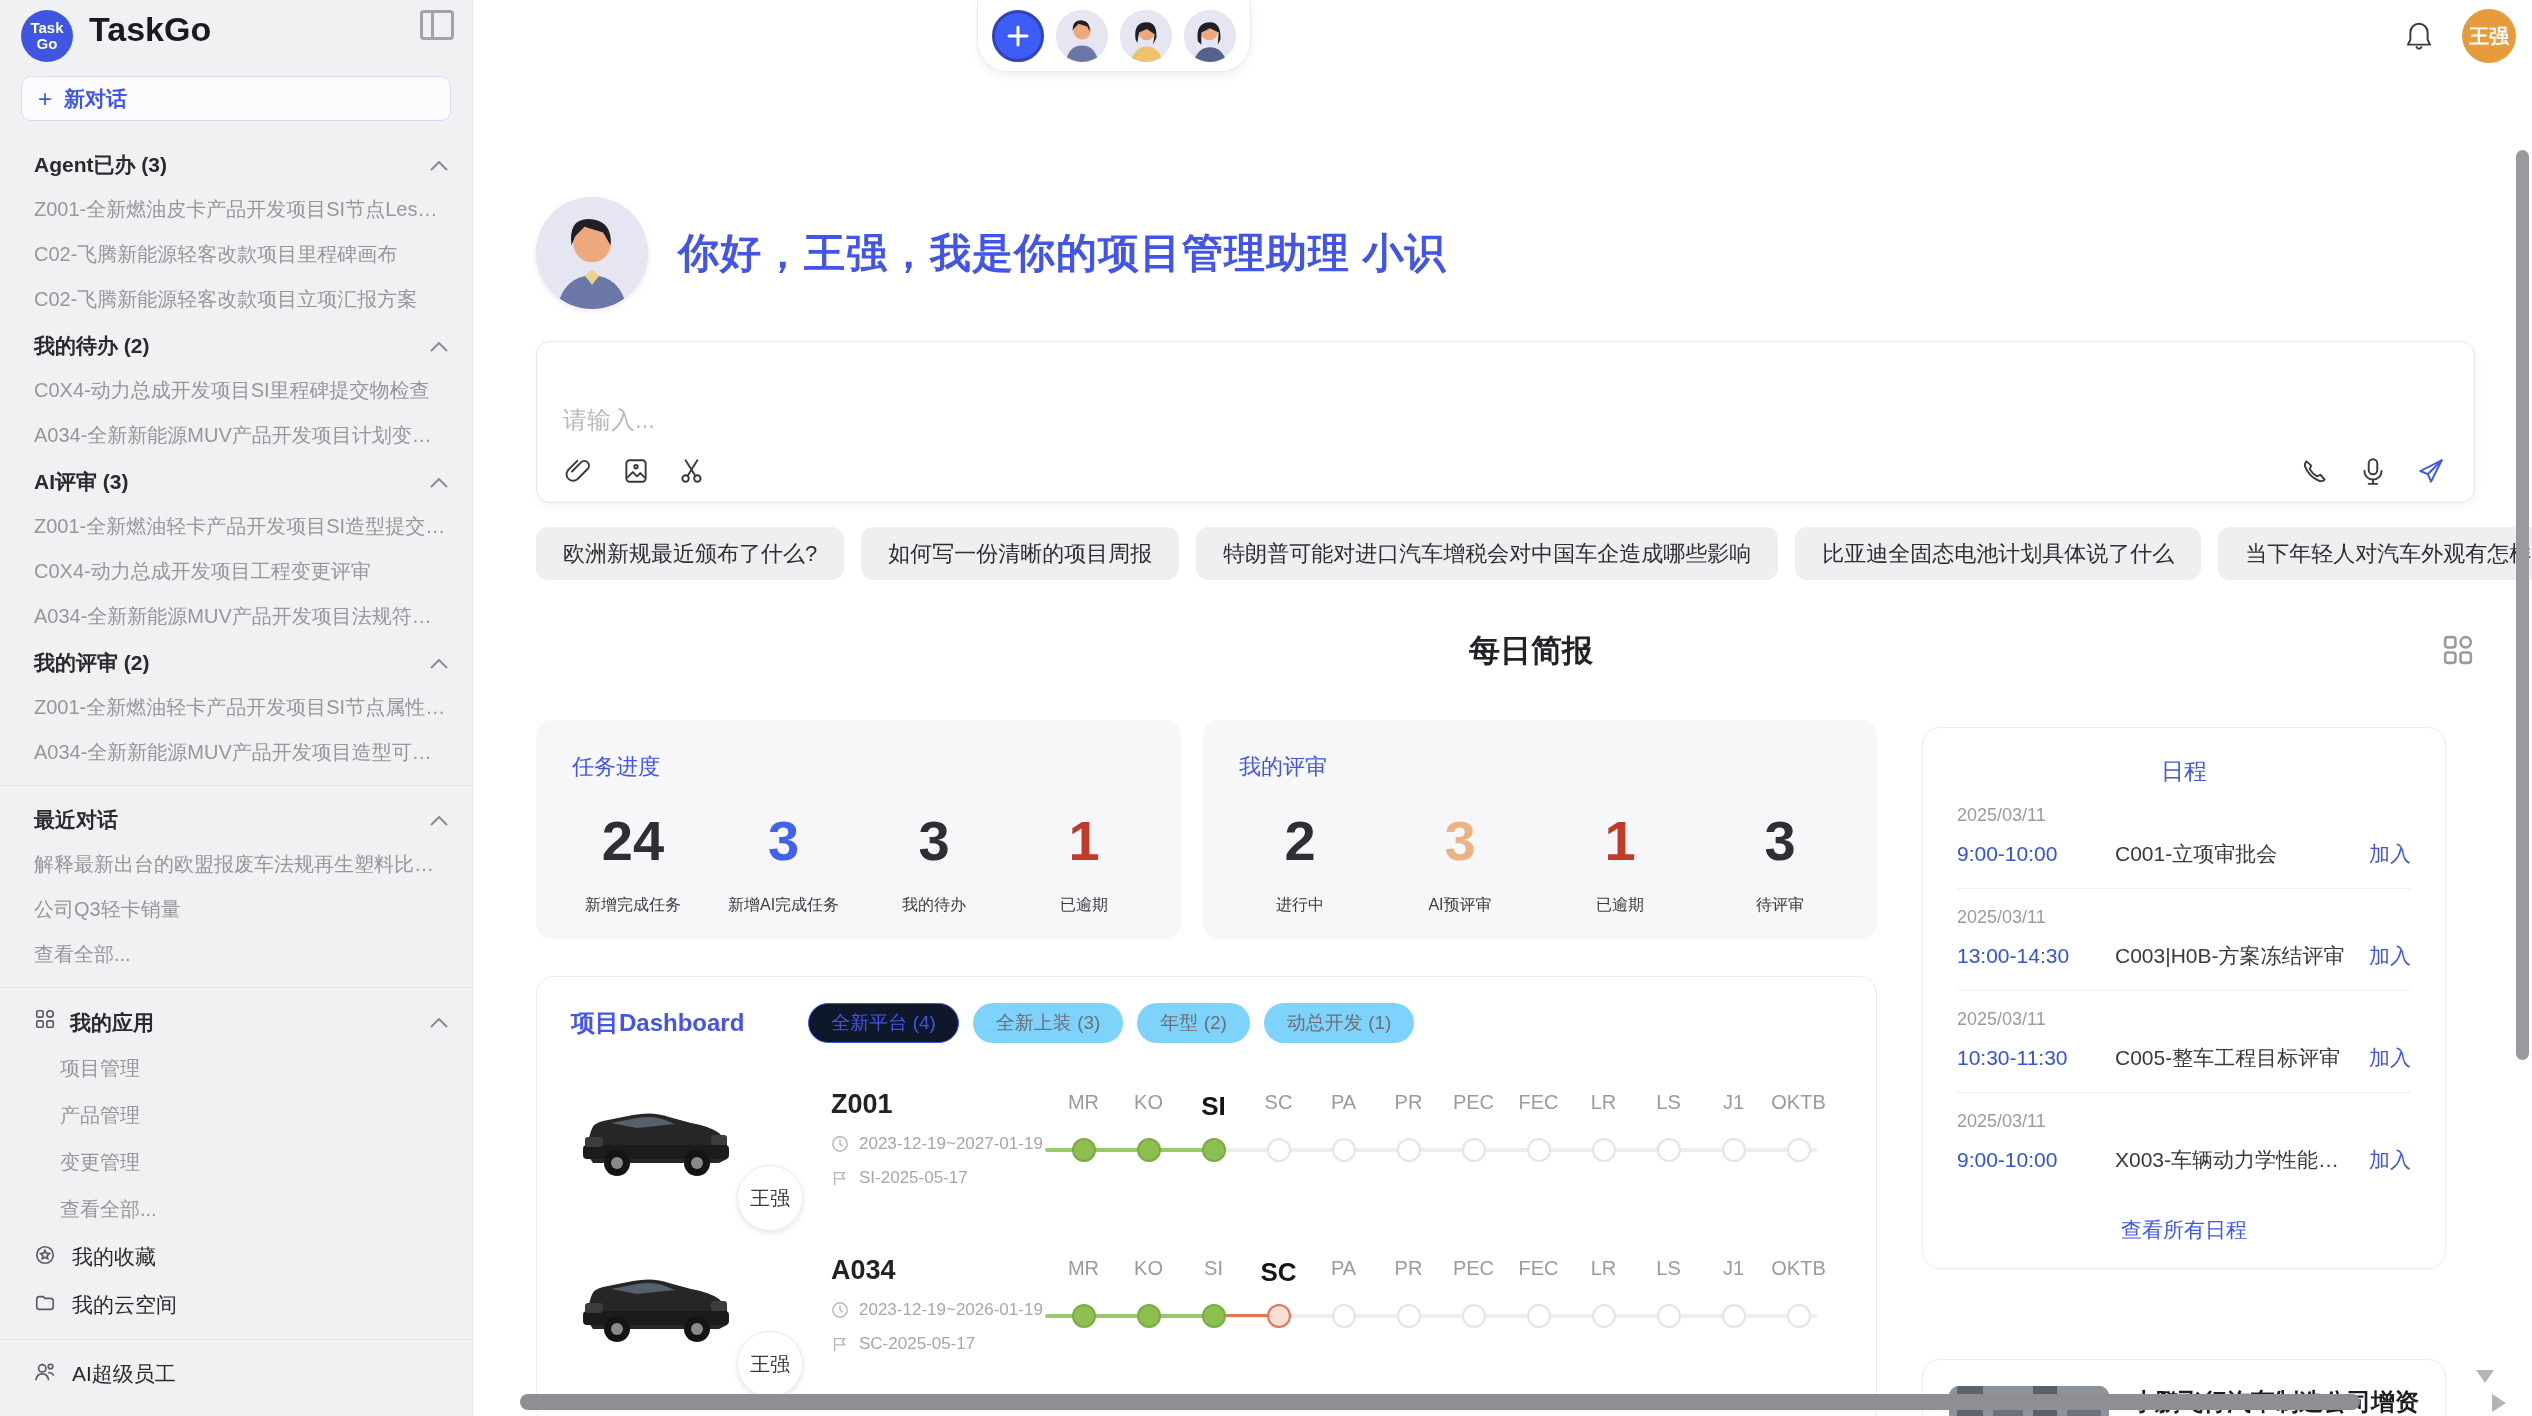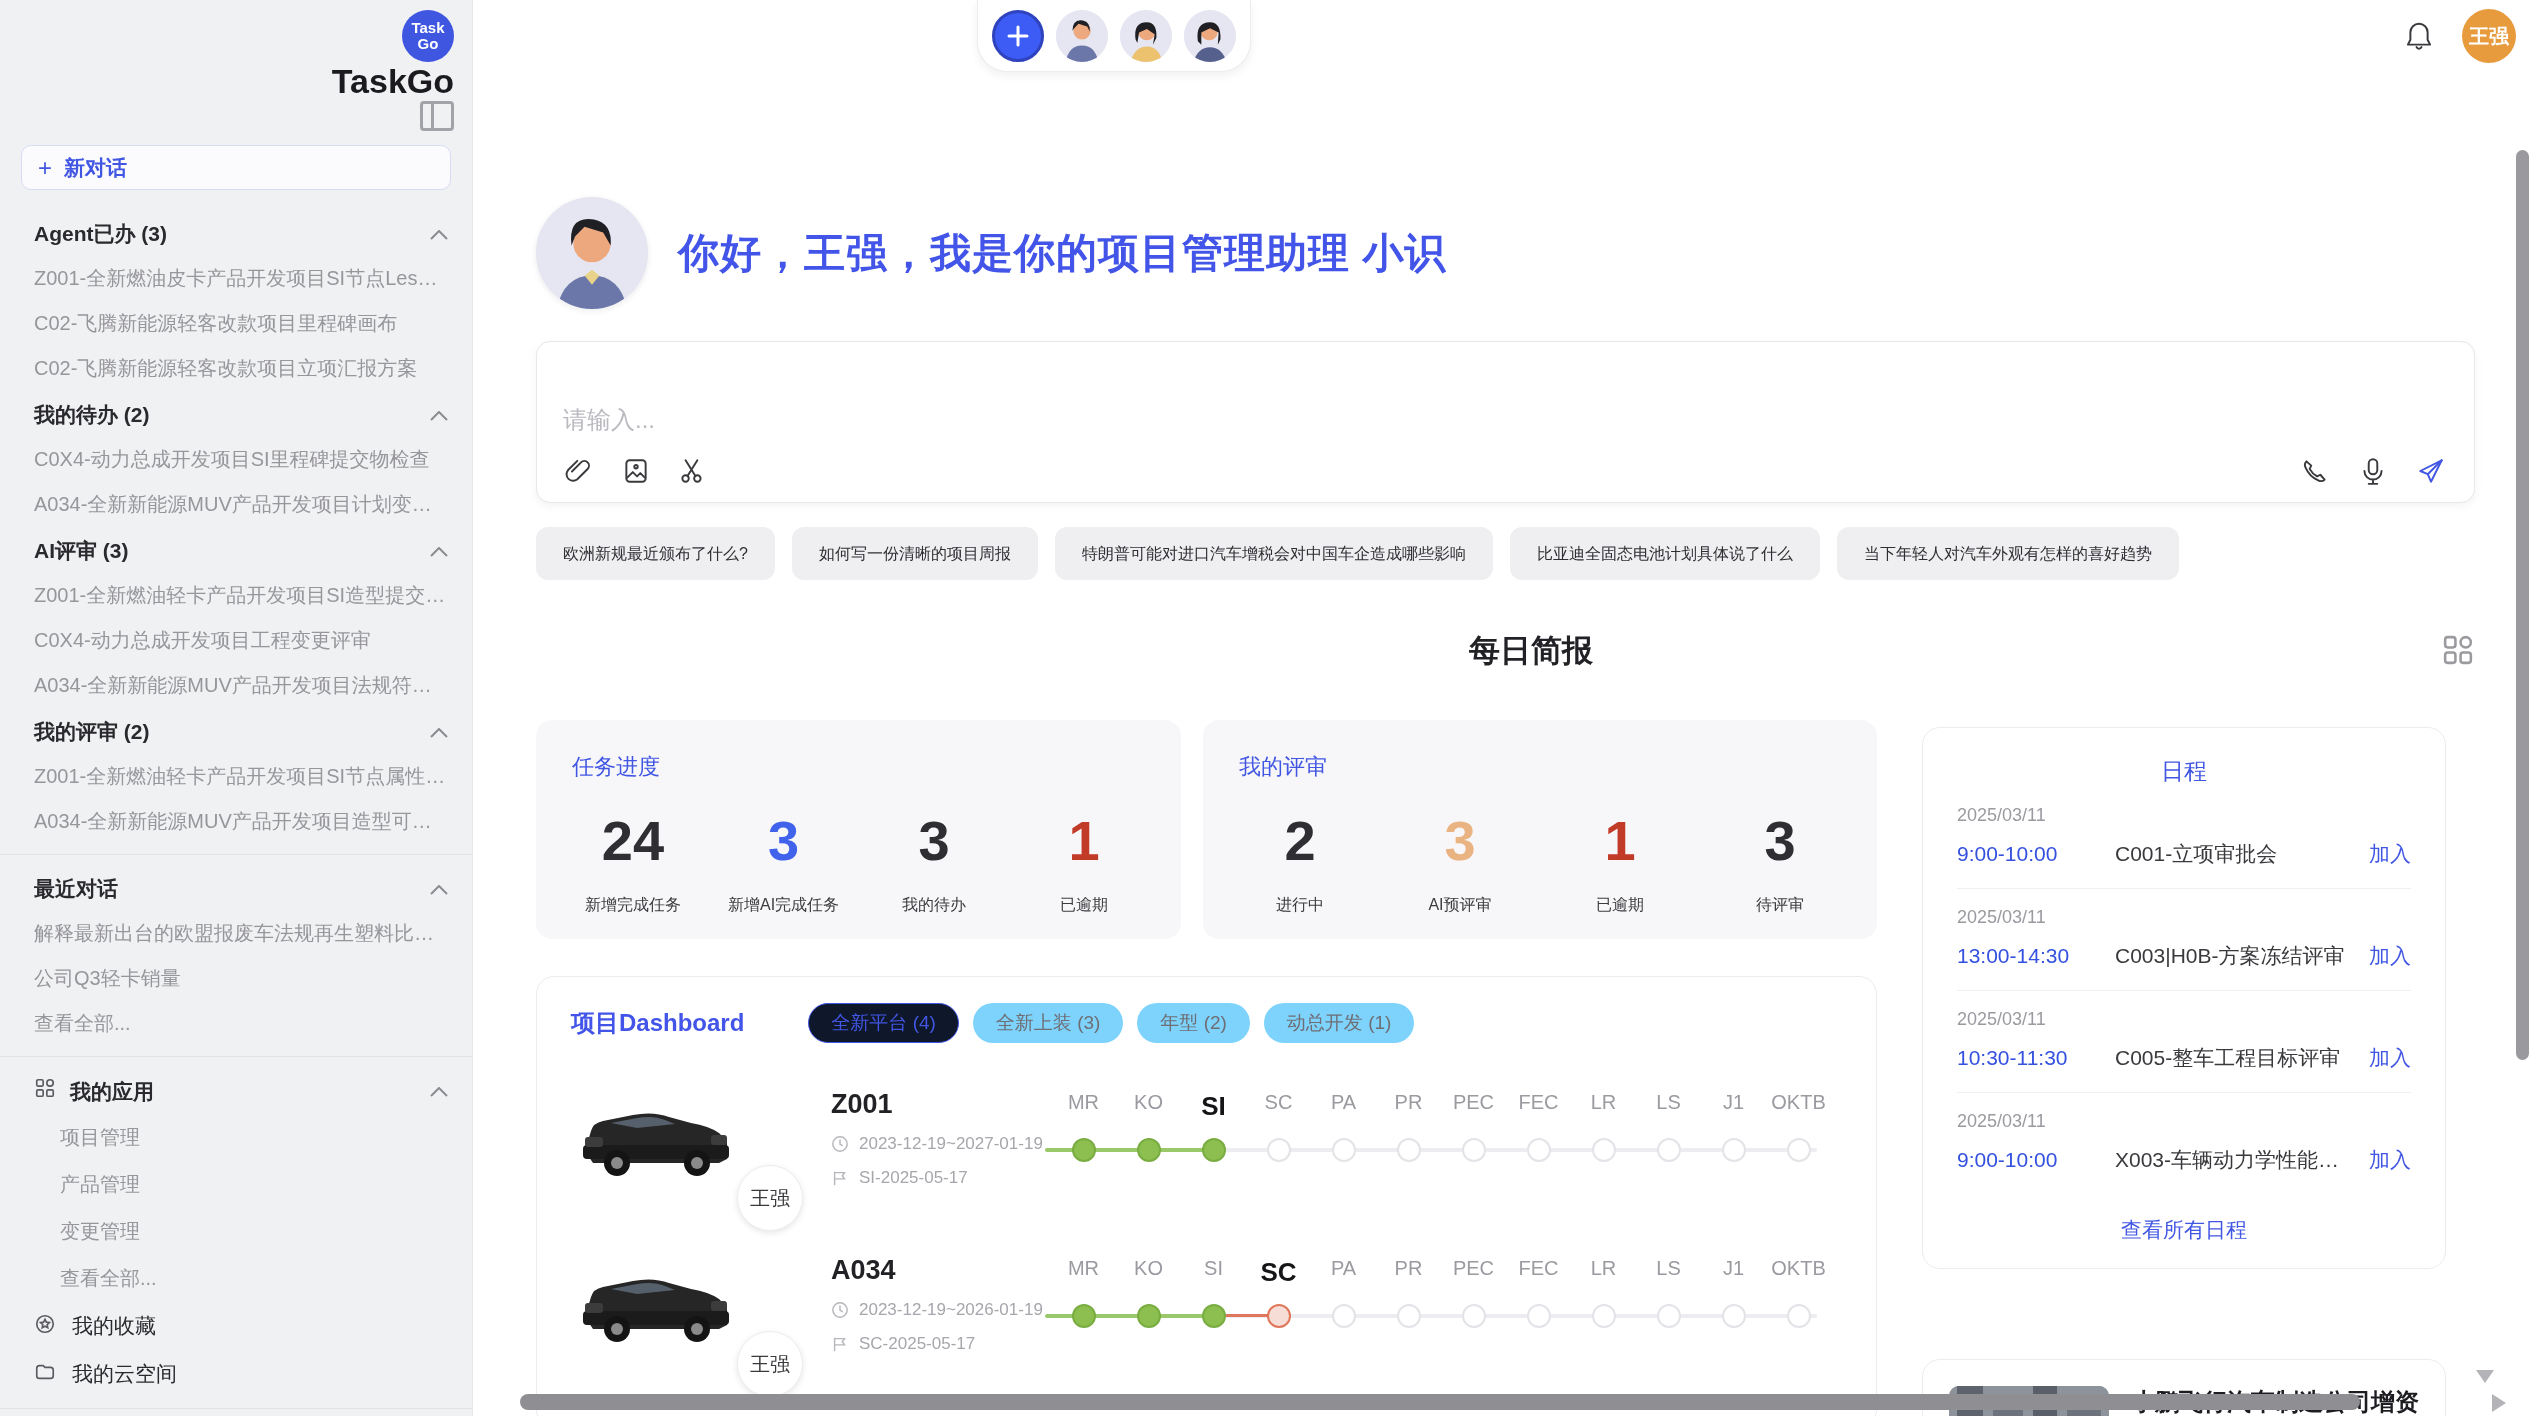--- a/index.html
+++ b/index.html
@@ -2,21 +2,21 @@
 <html><head>
 <meta charset="utf-8">
 <style>
   * { margin:0; padding:0; box-sizing:border-box; }
   html,body { width:2532px; height:1416px; overflow:hidden; background:#fff;
     font-family:"Liberation Sans","DejaVu Sans",sans-serif; color:#2c2c30; }
 
   
   .sidebar { position:absolute; left:0; top:0; width:473px; height:1416px;
     background:#f0f1f3; border-right:1px solid #e6e7ea; overflow:hidden; }
-  .side-head { display:flex; align-items:flex-end; padding:10px 18px 6px 21px;flex-direction:column; }
+  .side-head { display:flex; align-items:flex-start; padding:10px 18px 6px 21px; }
   .logo-circle { width:52px; height:52px; border-radius:50%; background:#3f56e0;
     color:#fff; display:flex; flex-direction:column; align-items:center; justify-content:center;
     font-size:15px; line-height:16px; font-weight:600; }
   .logo-title { font-size:34px; font-weight:700; color:#1b1b1f; margin-left:16px; flex:1; }
   .panel-ic { width:34px; height:30px; border:3px solid #a2a2a8; border-radius:4px; position:relative; }
   .panel-ic:before { content:""; position:absolute; left:8px; top:0; bottom:0; width:3px; background:#a2a2a8; }
   .new-chat { margin:8px 21px 14px 21px; height:45px; background:#fbfbfe; border:1px solid #d8dcf0;
     border-radius:10px; display:flex; align-items:center; padding:0 16px; color:#4156e3;
     font-size:21px; font-weight:600; gap:12px; }
   .plus-sm { font-size:24px; font-weight:400; }
@@ -56,21 +56,21 @@
     border:1px solid #e7e7ec; border-radius:14px; box-shadow:0 3px 10px rgba(0,0,0,.05); }
   .composer textarea { position:absolute; left:26px; top:22px; right:26px; height:72px; border:none;
     outline:none; resize:none; font-size:24px; color:#333; font-family:inherit; padding-top:40px; }
   .composer textarea::placeholder { color:#b9b9c0; }
   .comp-icons-l { position:absolute; left:28px; bottom:16px; display:flex; gap:26px; }
   .comp-icons-r { position:absolute; right:28px; bottom:16px; display:flex; gap:28px; align-items:center; }
   .icon-28 { width:30px; height:30px; }
 
   .chips { position:absolute; left:63px; top:527px; width:1990px; display:flex; gap:17px; }
   .chip { background:#efeff2; border-radius:12px; height:53px; line-height:53px; padding:0 27px;
-    font-size:16px; color:#2f2f33; white-space:nowrap; }
+    font-size:22px; color:#2f2f33; white-space:nowrap; }
 
   .brief-head { position:absolute; left:63px; top:630px; width:1990px; }
   .brief-title { text-align:center; font-size:31px; font-weight:700; color:#222226; }
   .grid-ic { position:absolute; right:50px; top:2px; }
 
   .col-left { position:absolute; left:63px; top:720px; width:1341px; }
   .stats-row { display:flex; gap:22px; }
   .stat-card { background:#f7f7f9; border-radius:16px; height:219px; padding:32px 36px 0 36px; }
   .stat-card.c1 { width:645px; } .stat-card.c2 { width:674px; }
   .stat-title { color:#4156e3; font-size:22px; }

